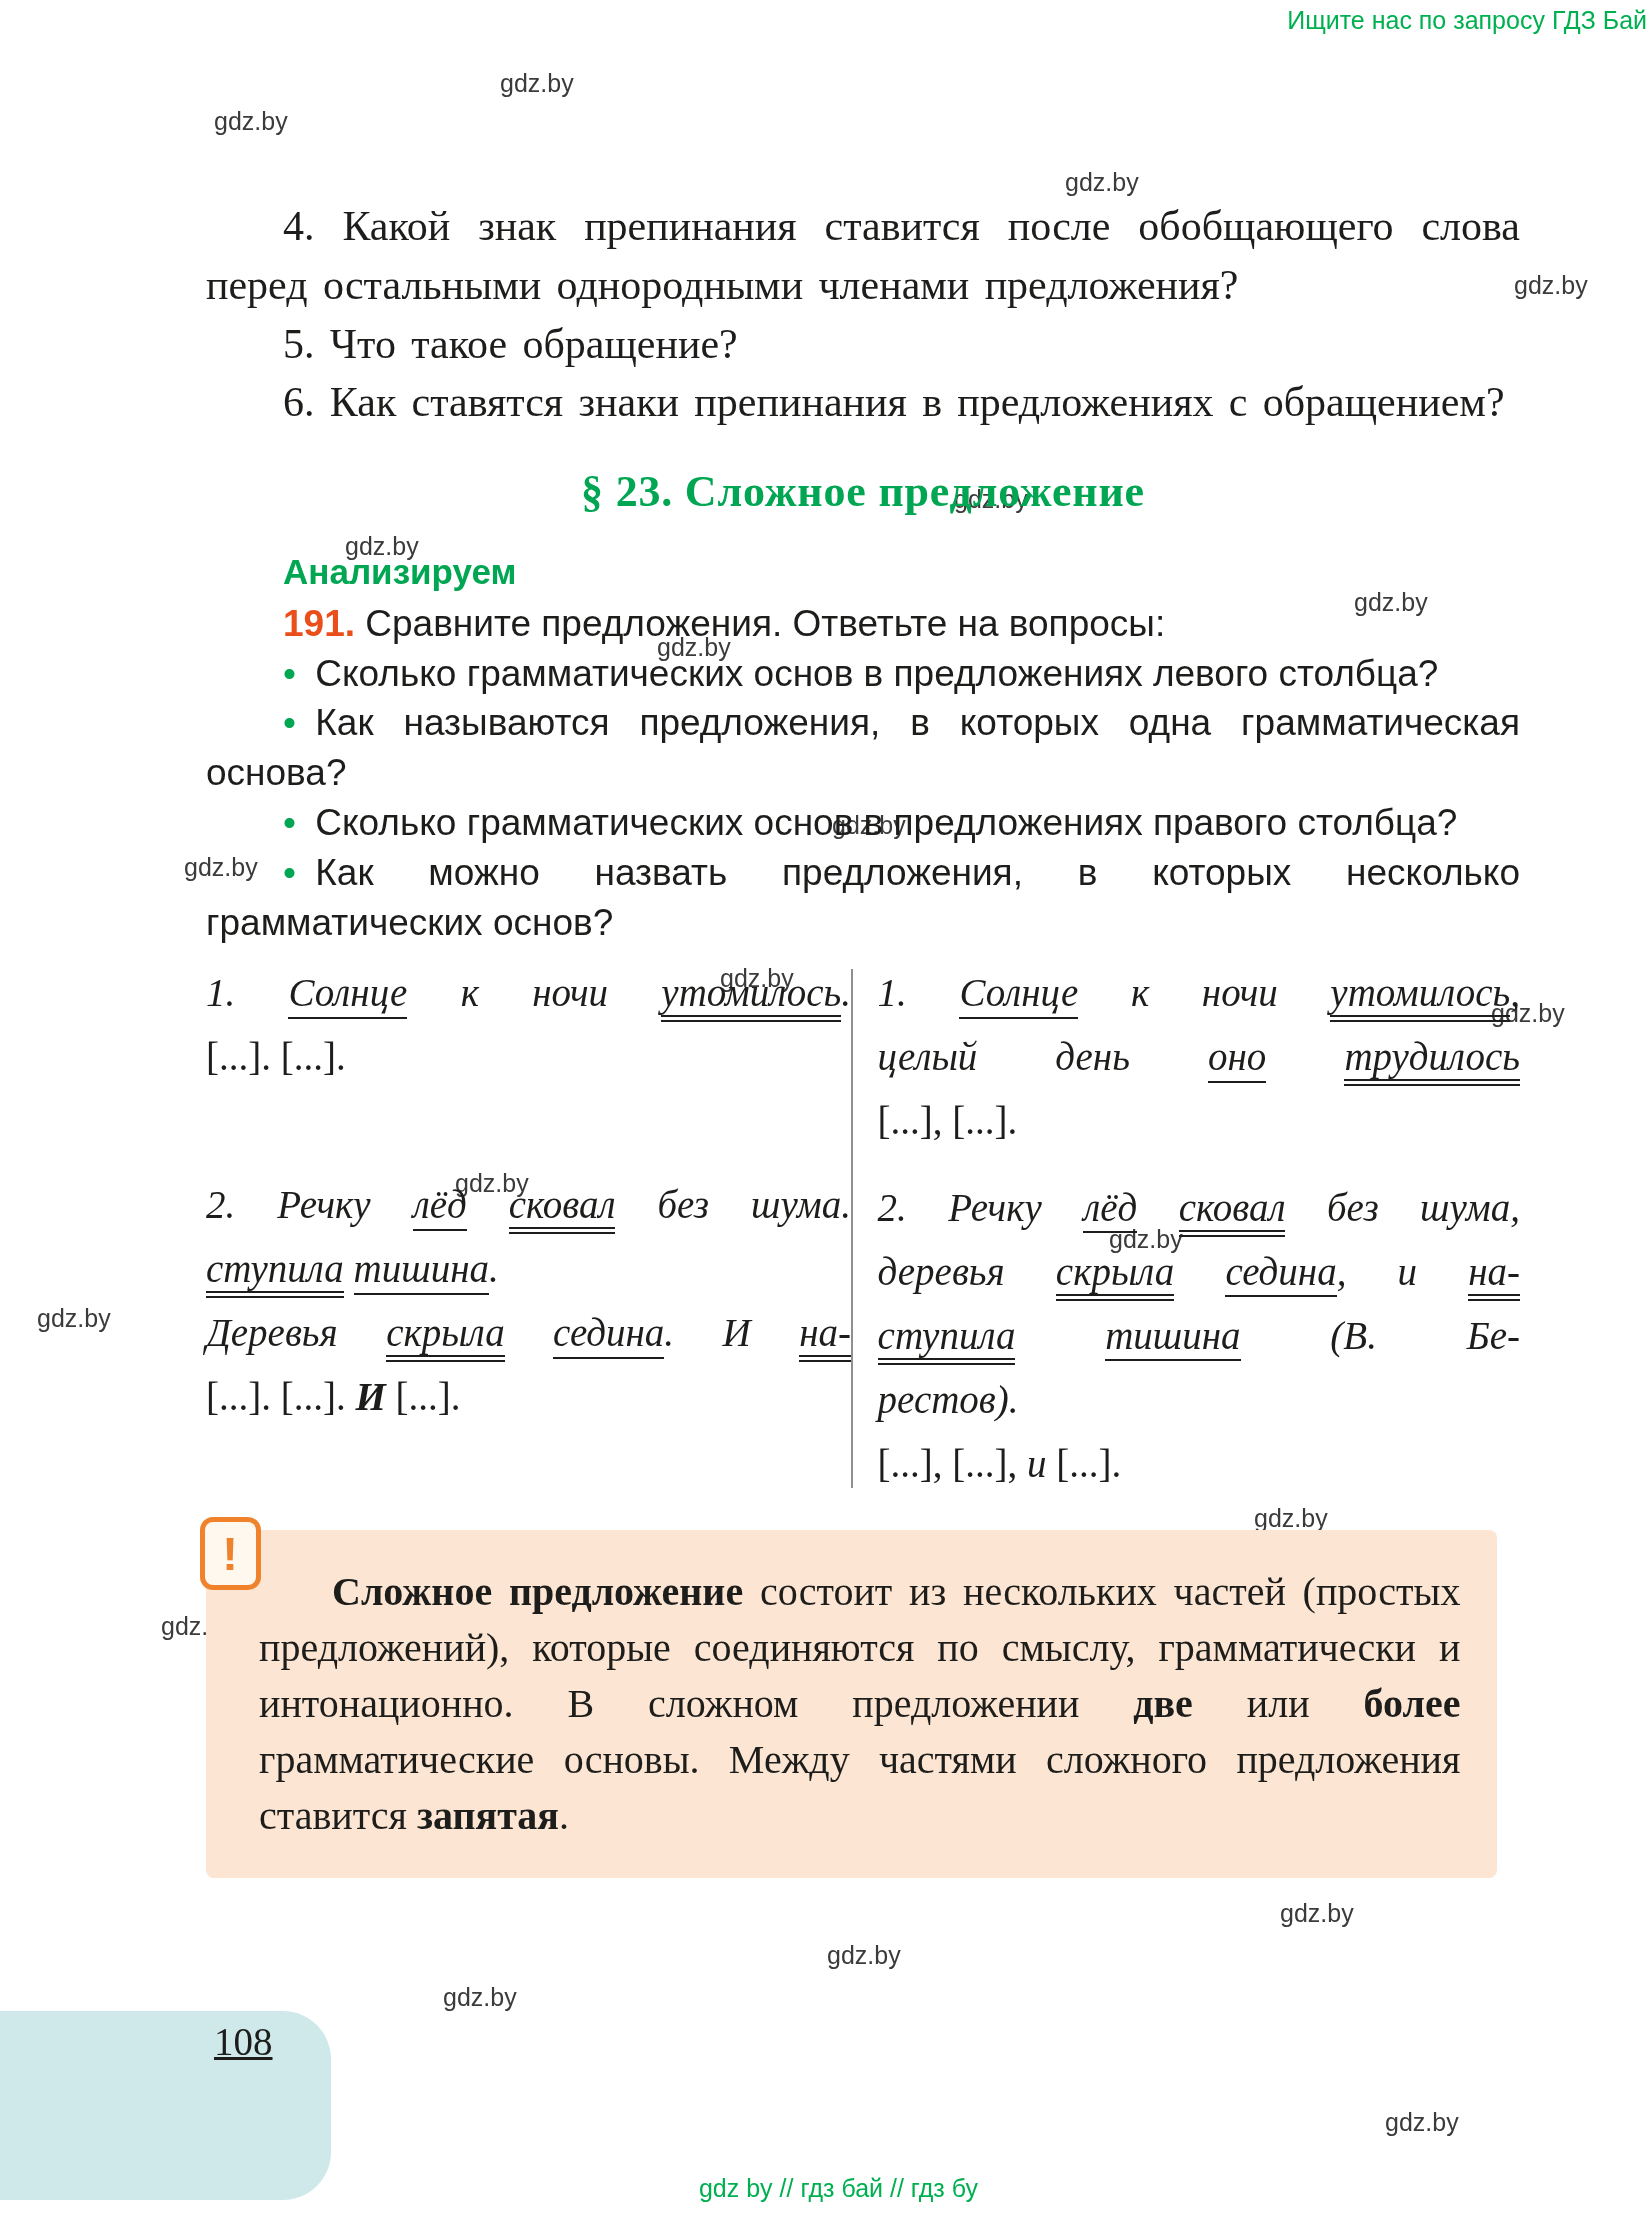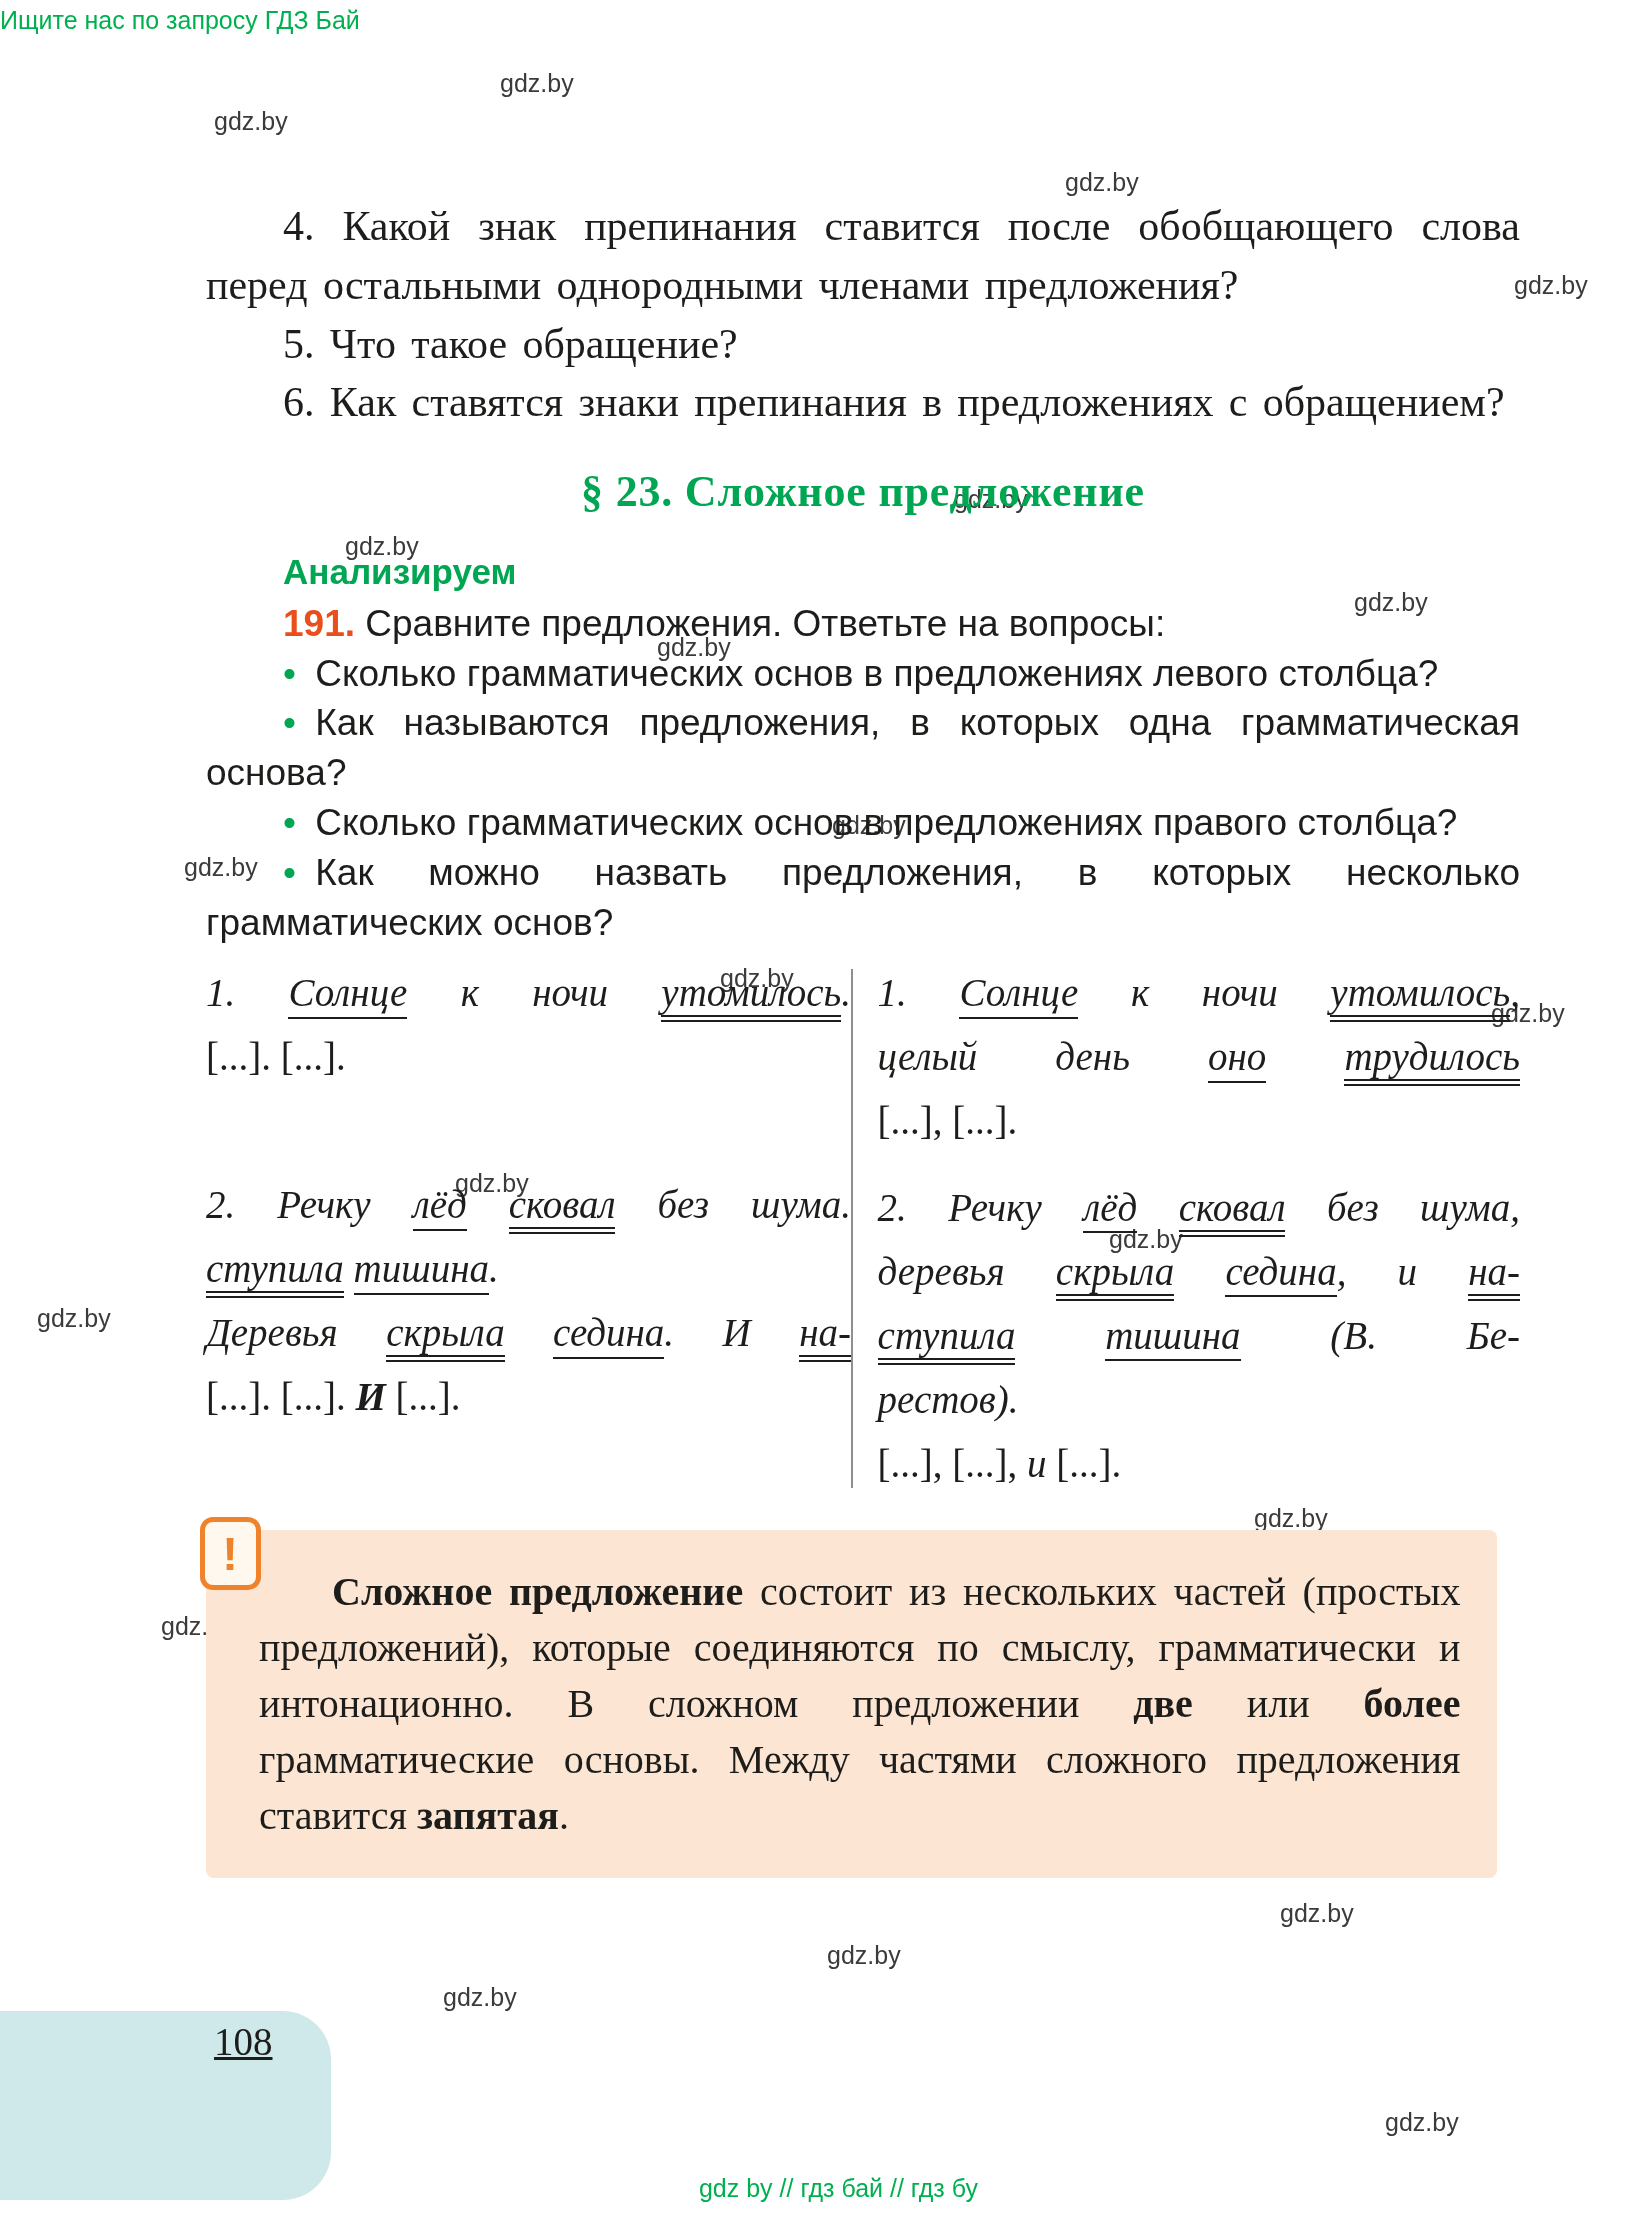--- a/index.html
+++ b/index.html
@@ -3,21 +3,21 @@
 <meta charset="utf-8">
 <style>
   :root{
     --green:#00a651; --orange:#e94e1b; --text:#1d1d1b; --box_bg:#fce5d2;
     --box_icon:#f0822c; --blob:#cfe9ea; --watermark:#3b3b3b; --link_green:#00b050;
   }
   *{box-sizing:border-box;}
   html,body{margin:0;padding:0;}
   body{width:1647px;height:2216px;position:relative;background:#ffffff;overflow:hidden;
        font-family:"Liberation Serif",serif;color:var(--text);}
-  .top-banner{position:absolute;top:6.4px;left:0;width:100%;text-align:left;
+  .top-banner{position:absolute;top:6.4px;left:0;width:100%;text-align:right;
        font:25px "Liberation Sans",sans-serif;color:var(--link_green);}
   .footer{position:absolute;top:2174px;left:15px;width:100%;text-align:center;
        font:25px "Liberation Sans",sans-serif;color:var(--link_green);cursor:pointer;}
   .wm{position:absolute;font:25px "Liberation Sans",sans-serif;color:var(--watermark);white-space:nowrap;}
   .content{position:absolute;left:206px;top:197px;width:1314px;}
   .q{margin:0;font:42px/1.4 "Liberation Serif",serif;text-align:justify;text-indent:77px;
      color:var(--text);word-spacing:4.8px;}
   .section-title{margin:34px 0 0;text-align:center;font:bold 44px "Liberation Serif",serif;
      color:var(--green);letter-spacing:0.8px;}
   .analyze{margin:35px 0 6.4px 77px;font:bold 35px "Liberation Sans",sans-serif;color:var(--green);}

